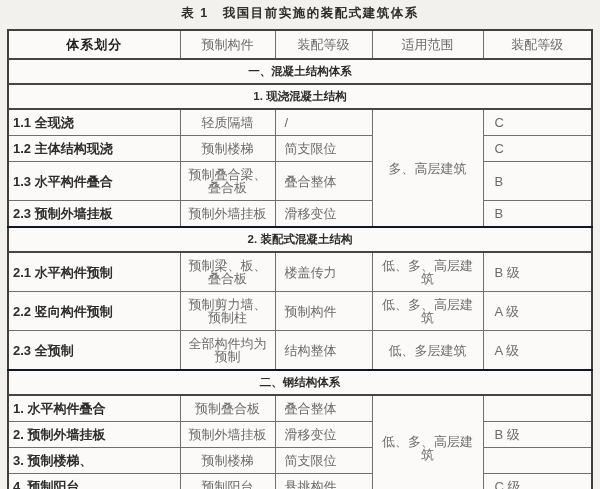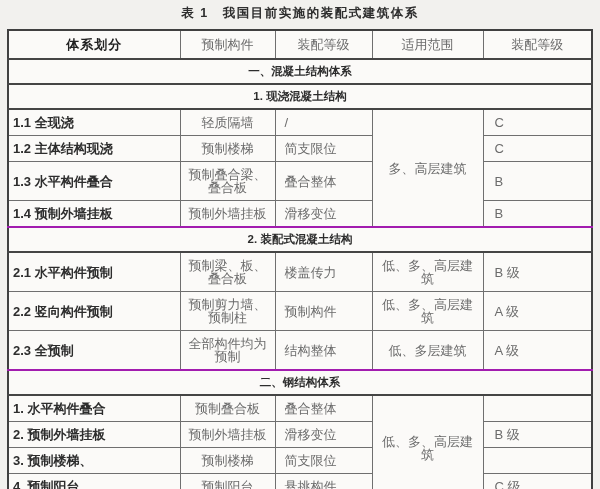--- a/index.html
+++ b/index.html
@@ -53,21 +53,21 @@
   td.c2 { text-align: center; margin-top: 8px; }
   td.c3 { text-align: left; padding-left: 9px; }
   td.c4 { text-align: center; }
   td.c5 { text-align: left; padding-left: 11px; }
   tr.section-row td, tr.subsection-row td {
     text-align: center;
     font-weight: bold;
     color: #2d2d2d;
     font-size: 11.5px;
     padding: 5px 4px;
-    border-top: 2px solid #a21caf;
+    border-top: 2px solid #0f172a;
     border-bottom: 2px solid #454545;
   }
 </style>
 </head>
 <body>
 
 <div class="page-title">表 1　我国目前实施的装配式建筑体系</div>
 
 <table class="main-table">
   <colgroup>
@@ -106,21 +106,21 @@
         <td class="c3">简支限位</td>
         <td class="c5">C</td>
       </tr>
       <tr>
         <td class="c1">1.3 水平构件叠合</td>
         <td class="c2">预制叠合梁、叠合板</td>
         <td class="c3">叠合整体</td>
         <td class="c5">B</td>
       </tr>
       <tr>
-        <td class="c1">1.4 预制外墙挂板</td>
+        <td class="c1">2.3 预制外墙挂板</td>
         <td class="c2">预制外墙挂板</td>
         <td class="c3">滑移变位</td>
         <td class="c5">B</td>
       </tr>
       <tr class="subsection-row">
         <td class="band" colspan="5">2. 装配式混凝土结构</td>
       </tr>
       <tr>
         <td class="c1">2.1 水平构件预制</td>
         <td class="c2">预制梁、板、叠合板</td>

